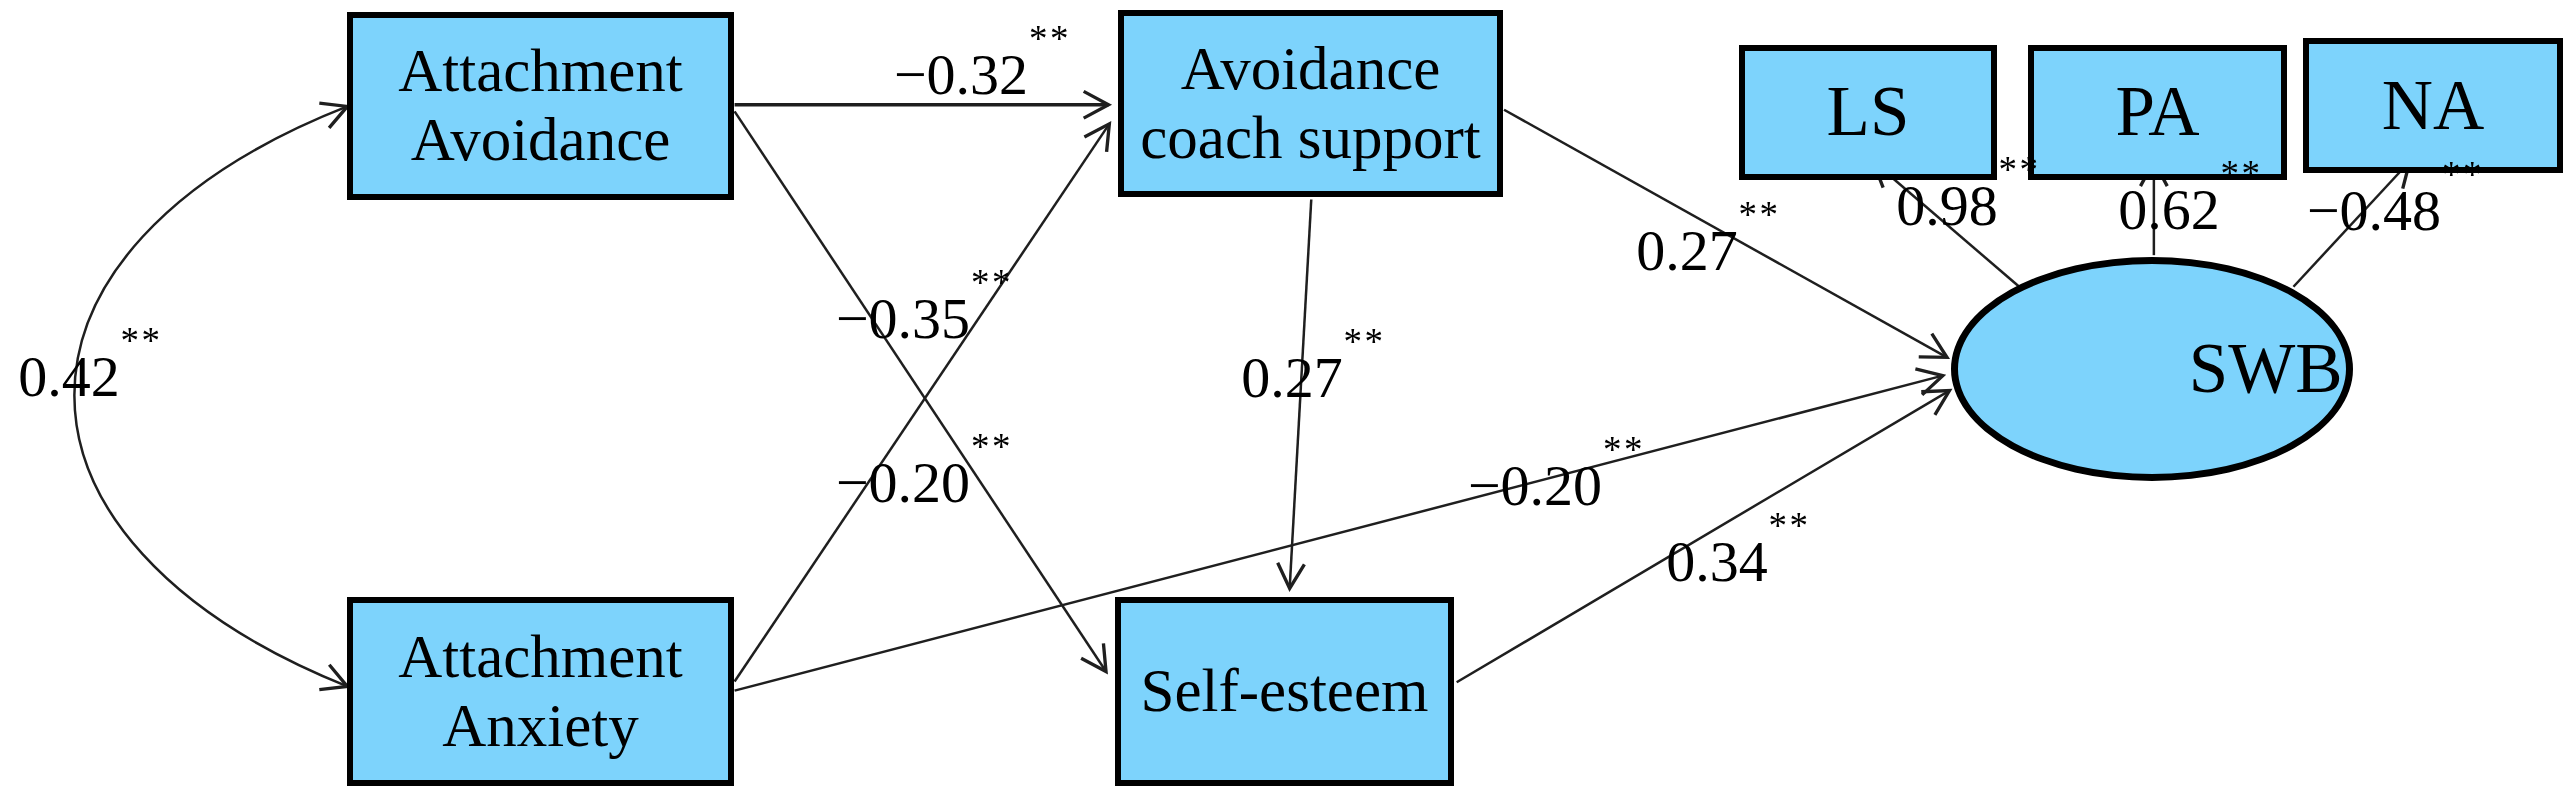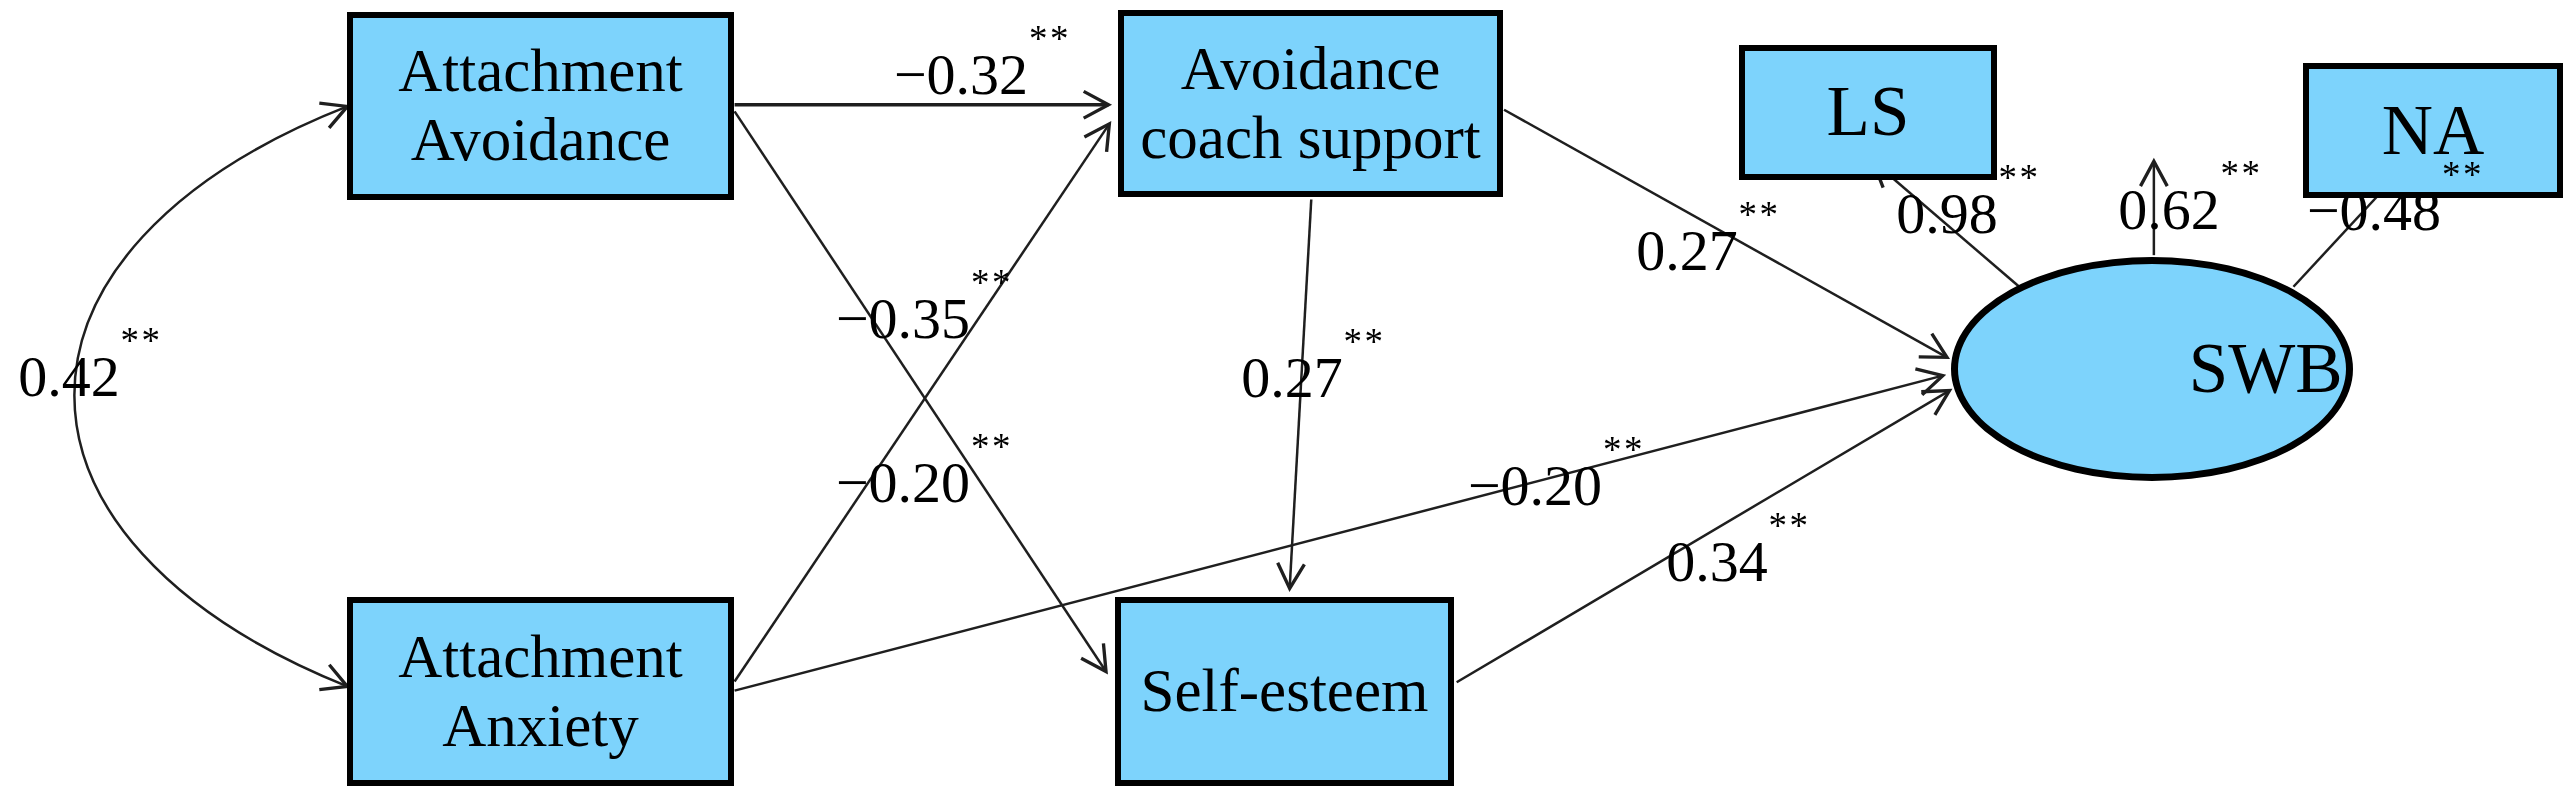--- a/index.html
+++ b/index.html
@@ -64,22 +64,25 @@
   </div>
 
   <div class="node ellipse" style="left:1951px;top:257px;width:402px;height:224px;">
     <span>SWB</span>
   </div>
 
   <div class="node indicator" style="left:1739px;top:16.6px;width:258px;height:135px;">
     <span>LS</span>
   </div>
 
+  <div class="node indicator" style="left:2028px;top:16.6px;width:259px;height:135px;">
+    <span>PA</span>
+  </div>
 
-  <div class="node indicator" style="left:2303px;top:35px;width:260px;height:135px;">
+  <div class="node indicator" style="left:2303px;top:10px;width:260px;height:135px;">
     <span>NA</span>
   </div>
 
   <div class="coef" style="left:90px;top:375px;">
     <span>0.42</span><sup>**</sup>
   </div>
 
   <div class="coef" style="left:937px;top:73px;margin-left:45px;">
     <span>−0.32</span><sup>**</sup>
   </div>
@@ -101,21 +104,21 @@
   </div>
 
   <div class="coef" style="left:1556px;top:484px;">
     <span>−0.20</span><sup>**</sup>
   </div>
 
   <div class="coef" style="left:1738px;top:560px;">
     <span>0.34</span><sup>**</sup>
   </div>
 
-  <div class="coef" style="left:1968px;top:212px;font-family:Liberation Serif, serif;">
+  <div class="coef" style="left:1968px;top:204px;font-family:Liberation Serif, serif;">
     <span>0.98</span><sup>**</sup>
   </div>
 
   <div class="coef" style="left:2190px;top:208px;">
     <span>0.62</span><sup>**</sup>
   </div>
 
   <div class="coef" style="left:2395px;top:209px;">
     <span>−0.48</span><sup>**</sup>
   </div>

